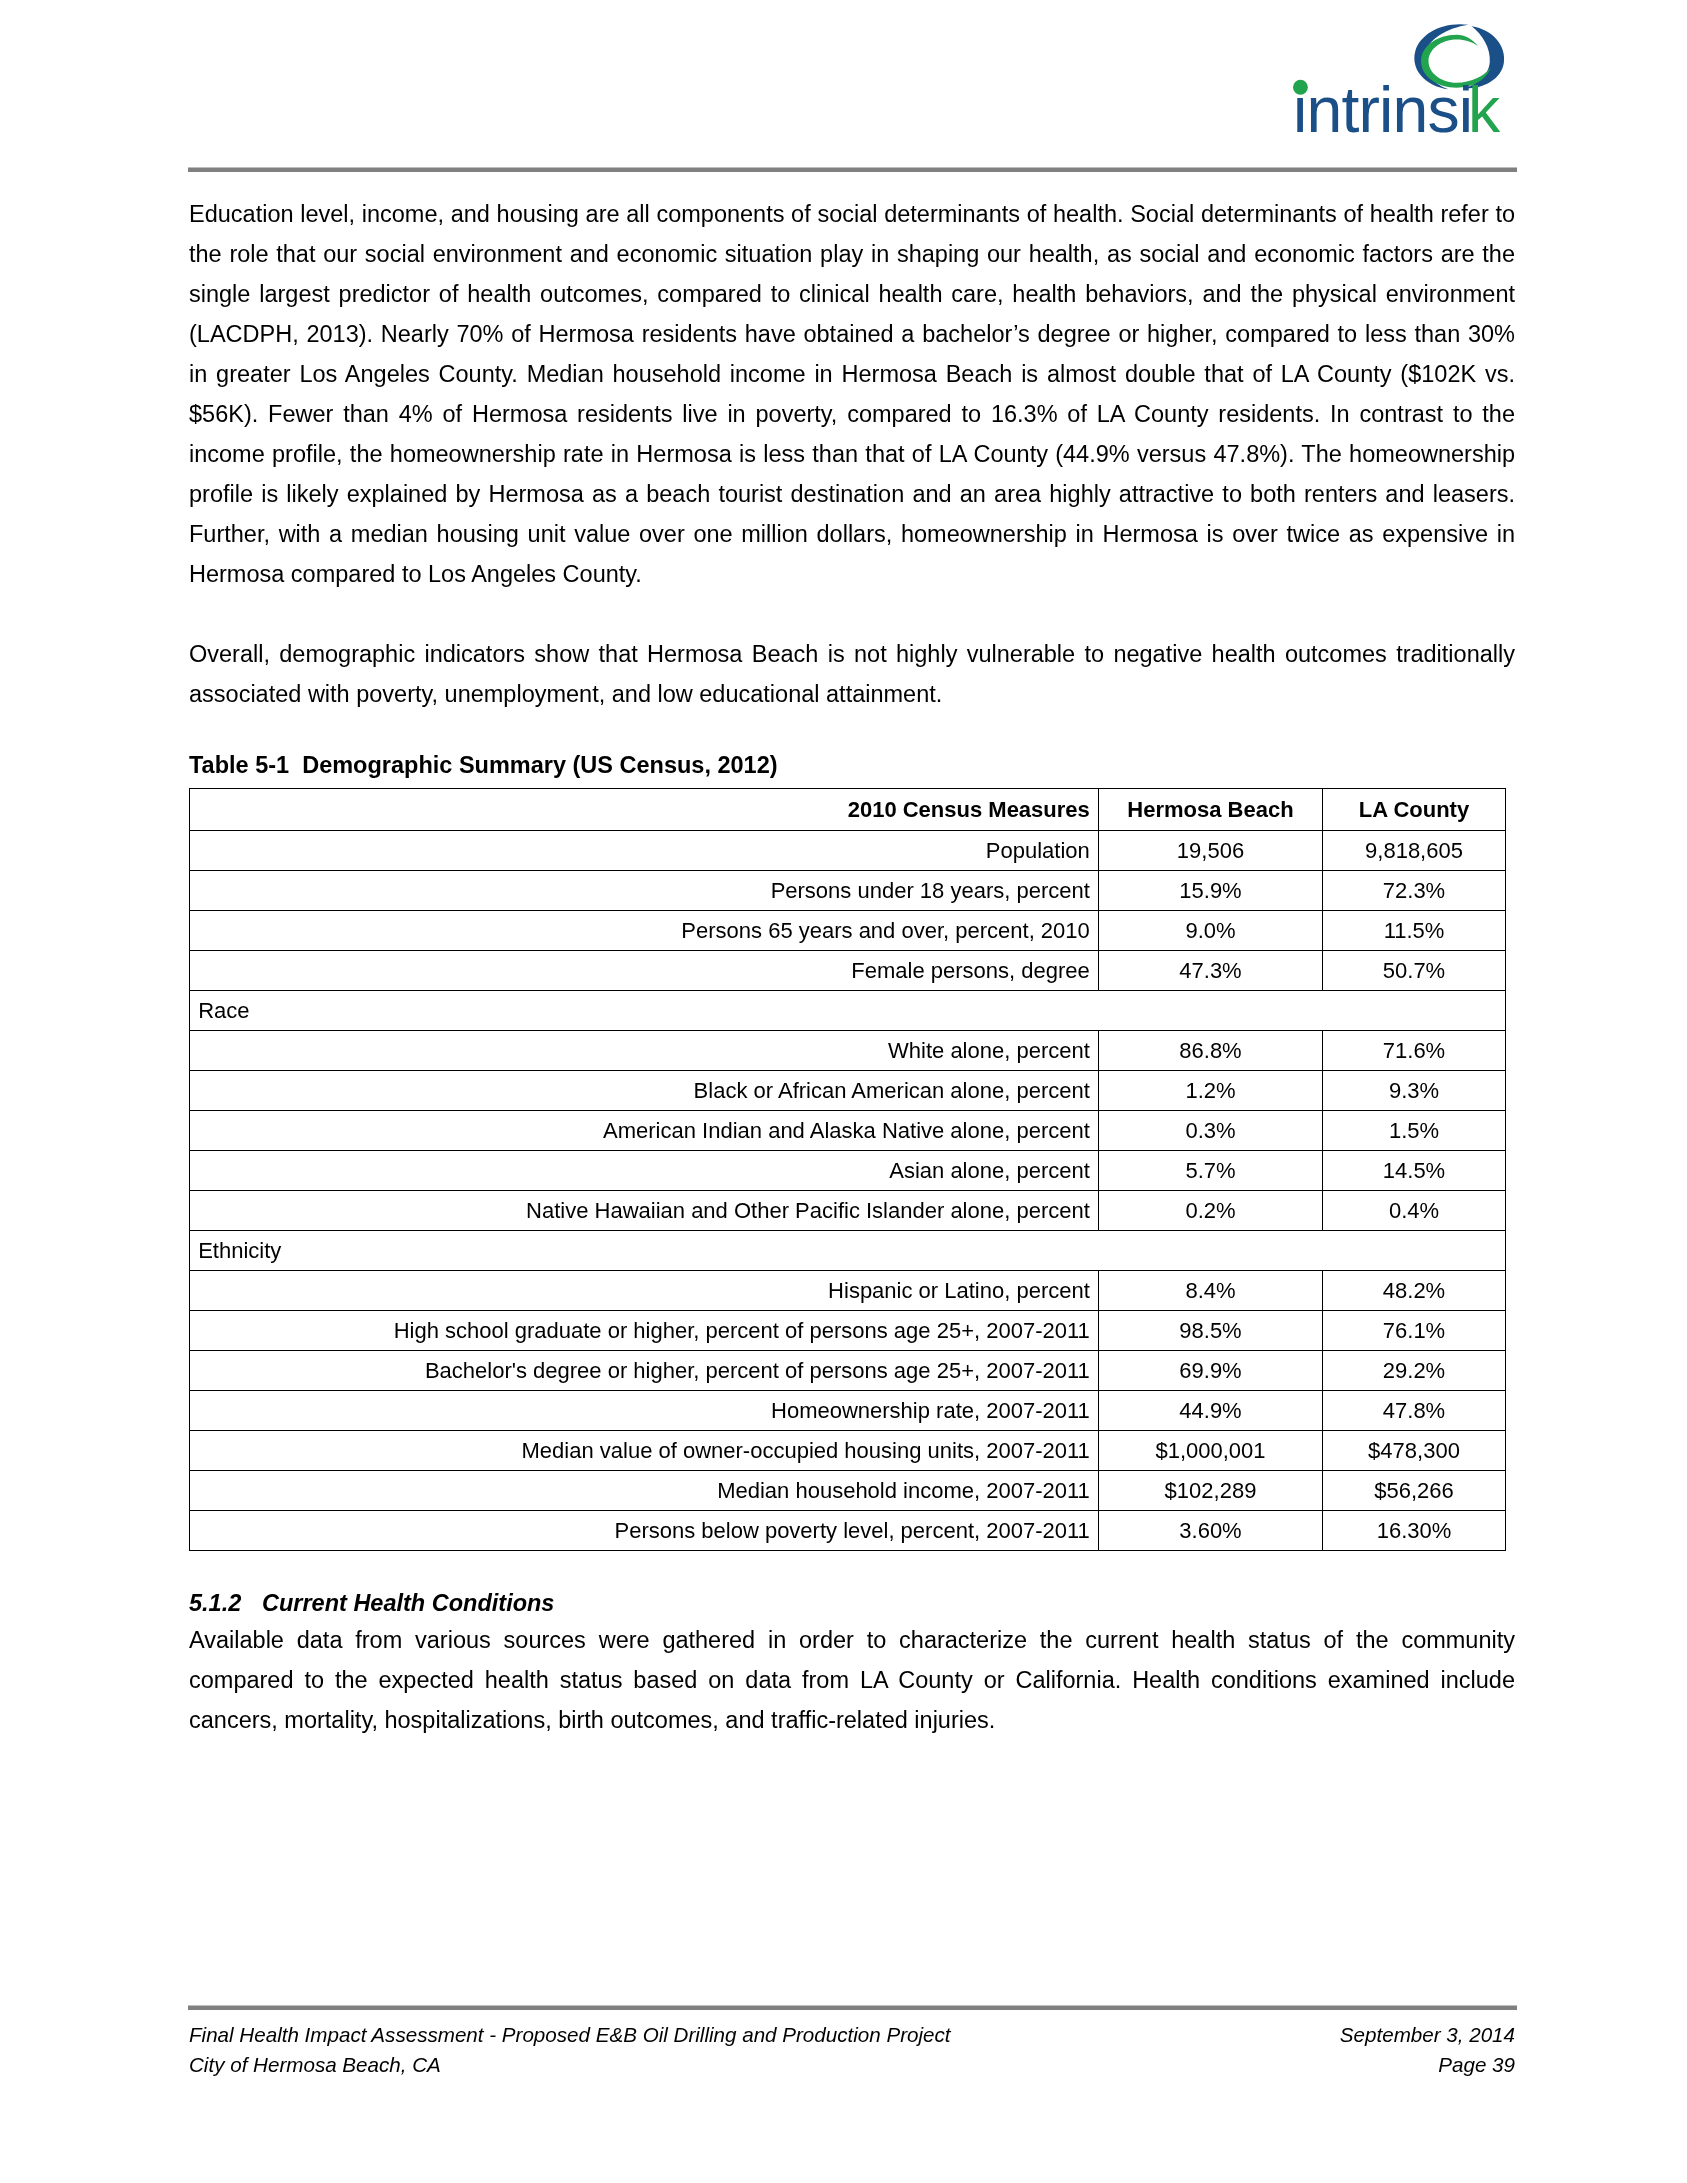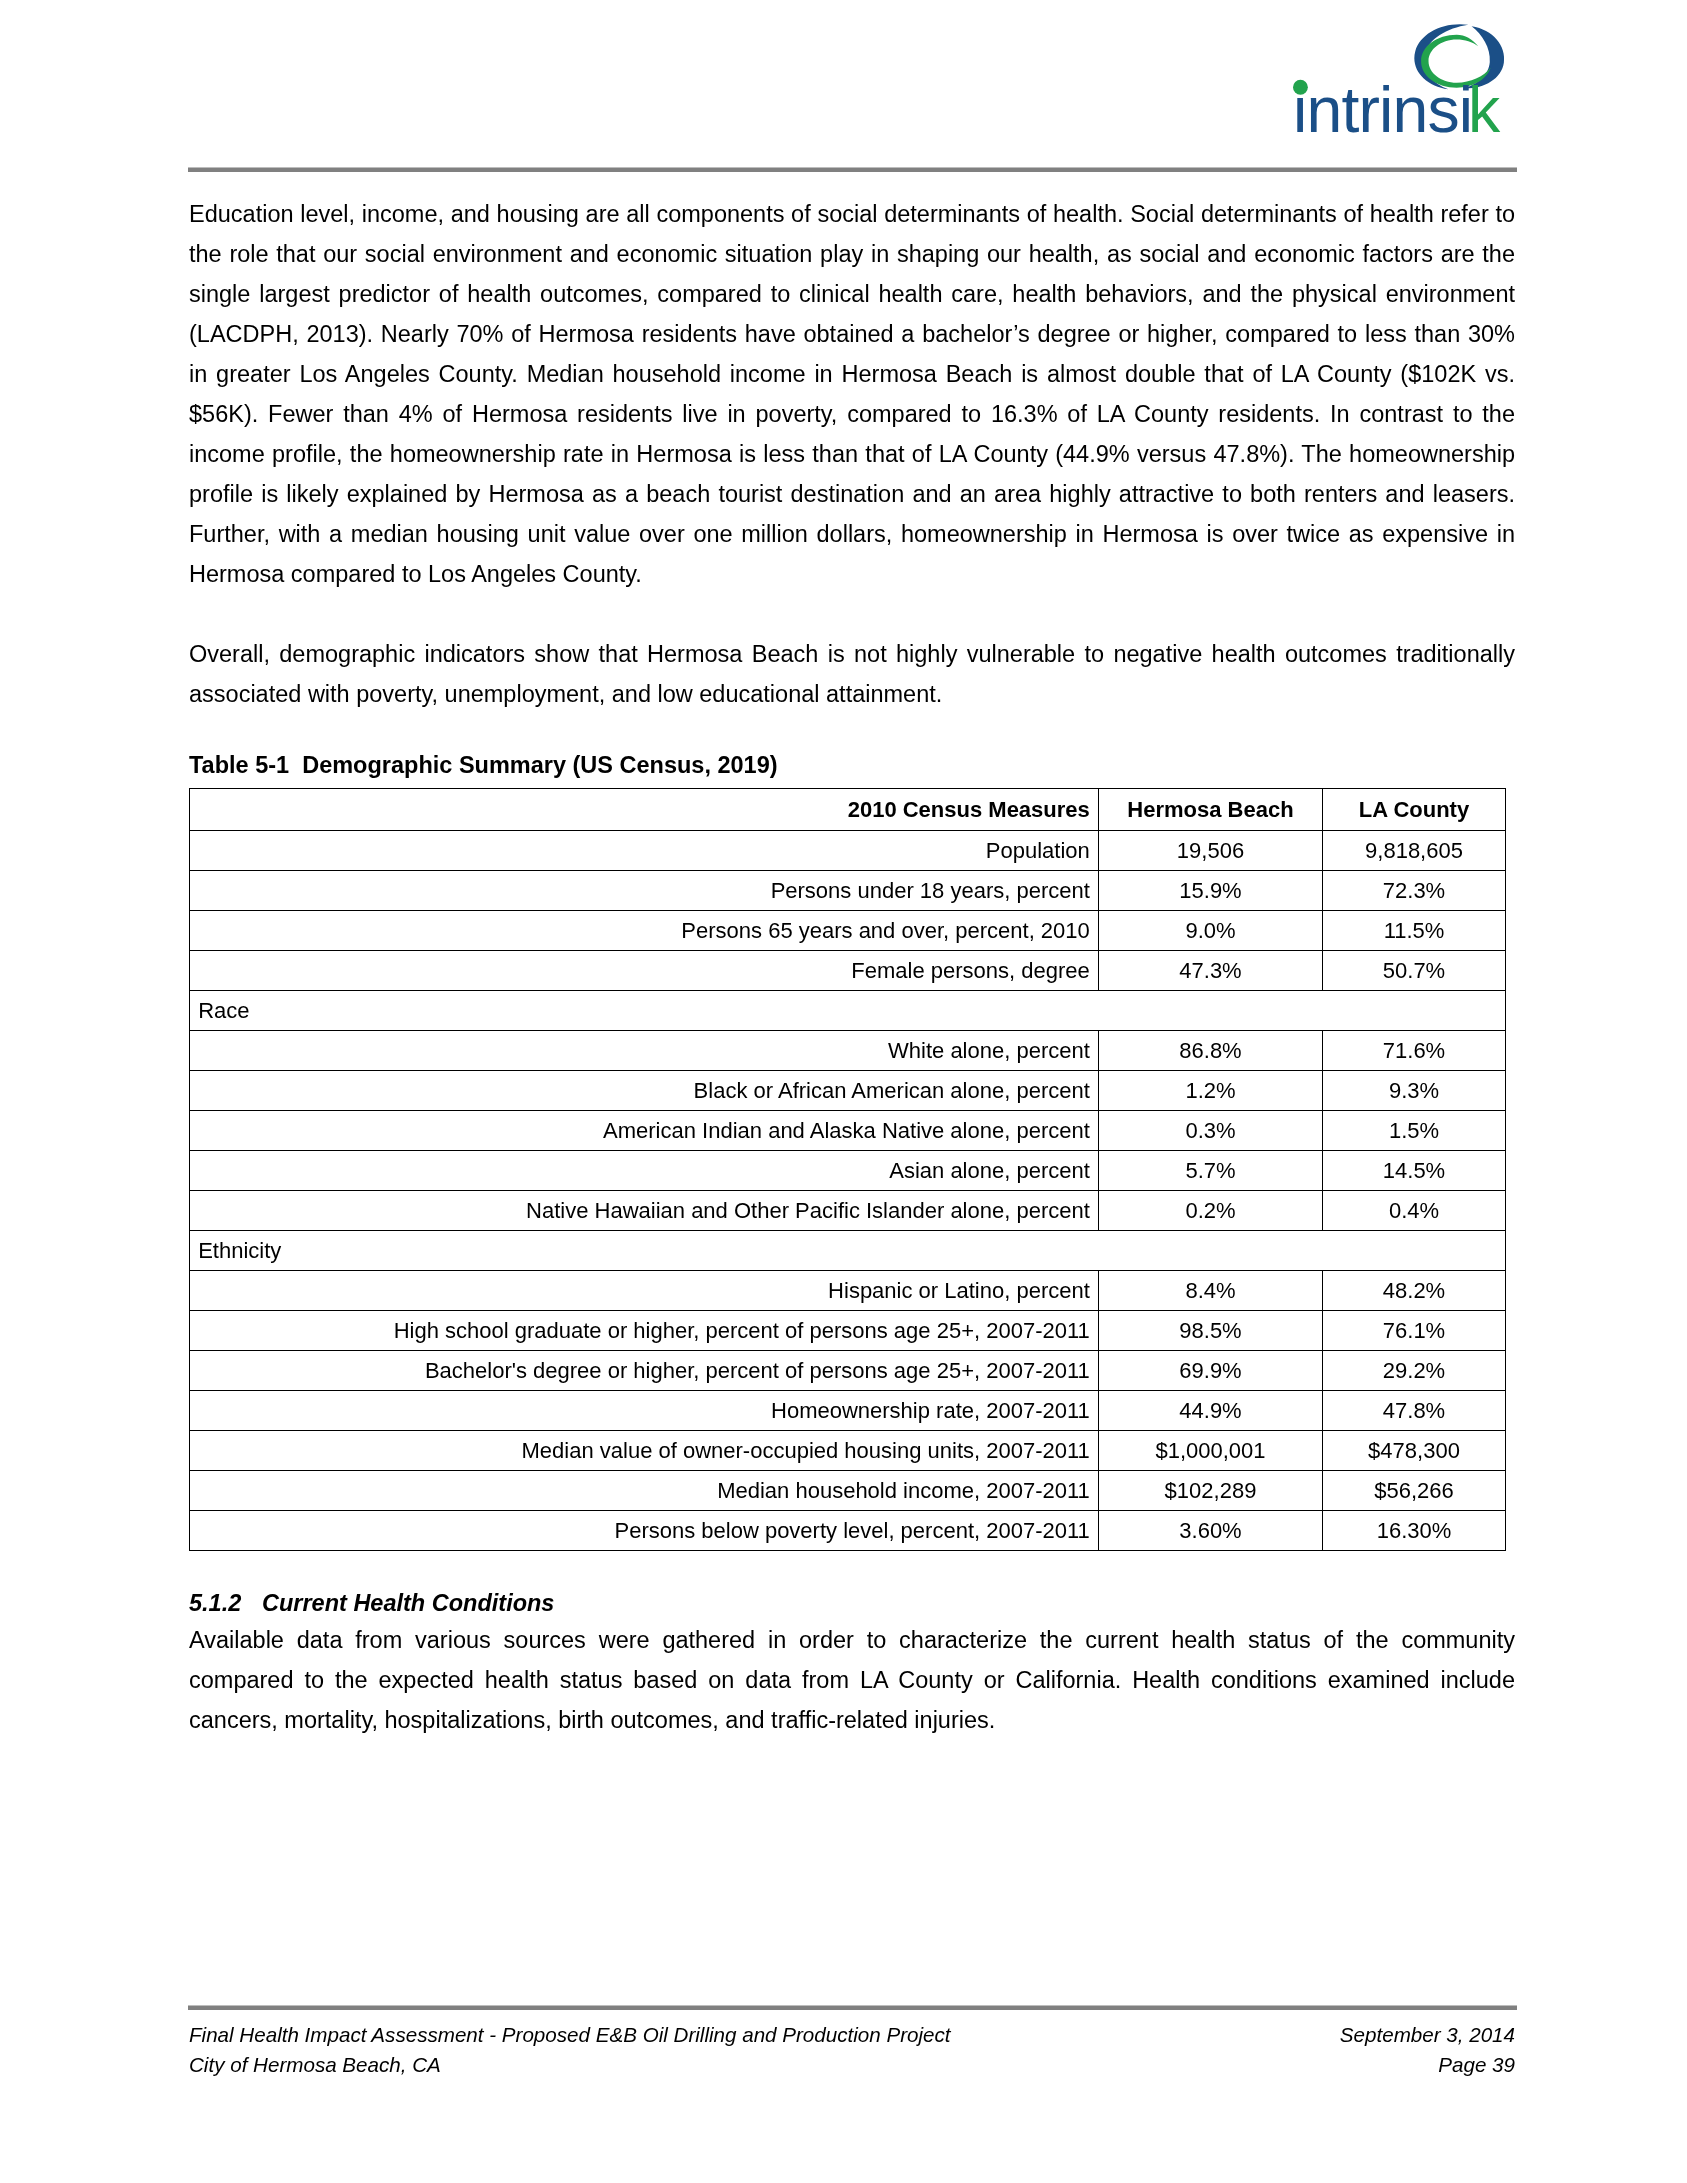--- a/index.html
+++ b/index.html
@@ -192,21 +192,21 @@
     </div>
     <div class="header-rule"></div>
   </div>
 
   <div class="content">
 
     <p class="body">Education level, income, and housing are all components of social determinants of health. Social determinants of health refer to the role that our social environment and economic situation play in shaping our health, as social and economic factors are the single largest predictor of health outcomes, compared to clinical health care, health behaviors, and the physical environment (LACDPH, 2013). Nearly 70% of Hermosa residents have obtained a bachelor’s degree or higher, compared to less than 30% in greater Los Angeles County. Median household income in Hermosa Beach is almost double that of LA County ($102K vs. $56K). Fewer than 4% of Hermosa residents live in poverty, compared to 16.3% of LA County residents. In contrast to the income profile, the homeownership rate in Hermosa is less than that of LA County (44.9% versus 47.8%). The homeownership profile is likely explained by Hermosa as a beach tourist destination and an area highly attractive to both renters and leasers. Further, with a median housing unit value over one million dollars, homeownership in Hermosa is over twice as expensive in Hermosa compared to Los Angeles County.</p>
 
     <p class="body gap">Overall, demographic indicators show that Hermosa Beach is not highly vulnerable to negative health outcomes traditionally associated with poverty, unemployment, and low educational attainment.</p>
 
-    <div class="table-caption">Table 5-1  Demographic Summary (US Census, 2019)</div>
+    <div class="table-caption">Table 5-1  Demographic Summary (US Census, 2012)</div>
 
     <table class="demo">
       <colgroup>
         <col class="c-measure">
           <col class="c-hb">
           <col class="c-la">
       </colgroup>
       <thead>
         <tr>
           <th class="measure-head">2010 Census Measures</th>

